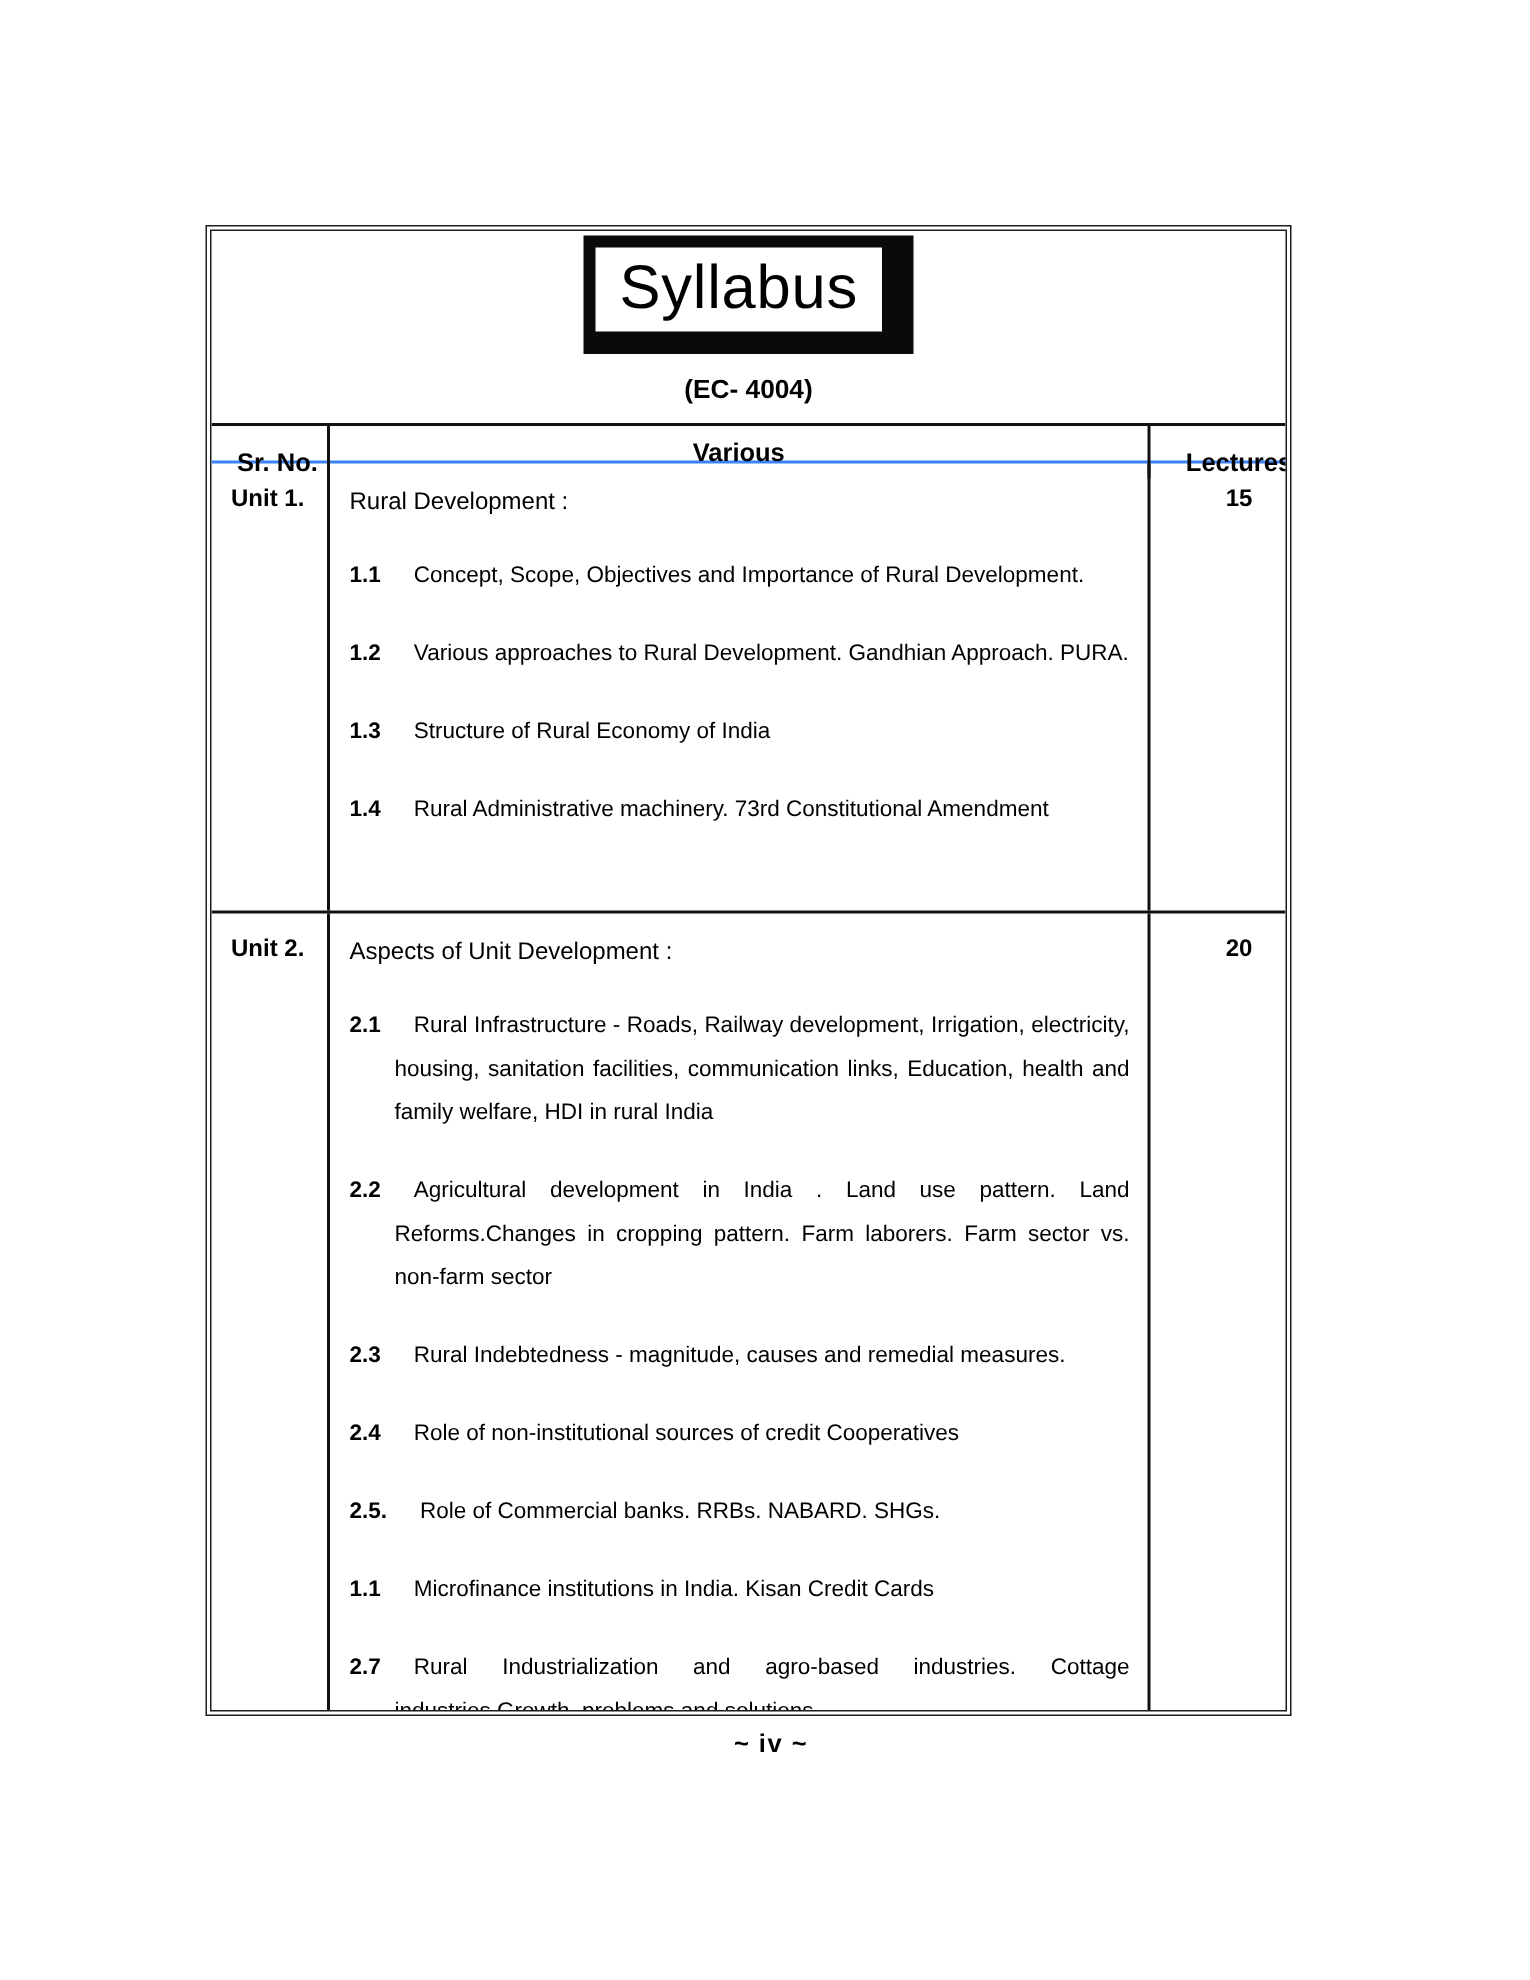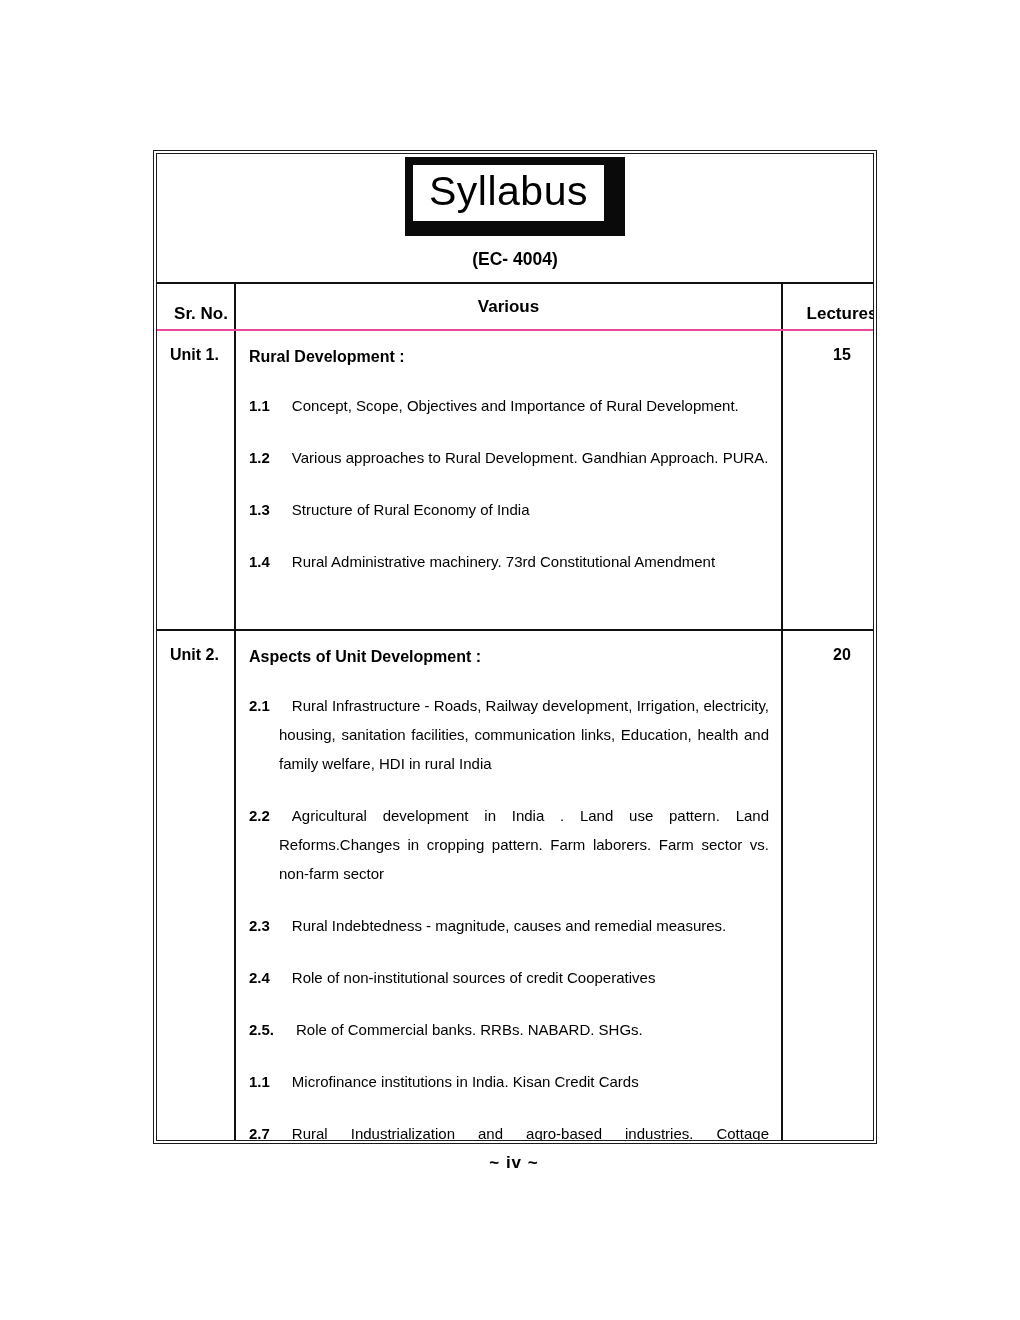--- a/index.html
+++ b/index.html
@@ -7,21 +7,21 @@
   body {
     width: 1020px; height: 1320px;
     font-family: "Liberation Sans", sans-serif;
     color: #000;
     position: relative;
   }
   .page { position: relative; width: 1020px; height: 1320px; background: #fff; overflow: hidden; }
 
   .doc-box {
     position: absolute;
-    left: 156px; top: 153px;
+    left: 140px; top: 153px;
     width: 718px; height: 988px;
     border: 1px solid #1c1c1c;
     outline: 1px solid #1c1c1c;
     outline-offset: 2px;
     background: #fff;
     overflow: hidden;
   }
 
   
   .syllabus-wrap { text-align: center; margin-top: 3px; }
@@ -53,35 +53,35 @@
     font-size: 17.5px;
     margin-top: 13px;
   }
 
   
   .syl-table { margin-top: 12px; border-top: 2px solid #111; }
   .row { display: grid; grid-template-columns: 79px 1fr 92px; }
   .cell-sr   { border-right: 2px solid #111; }
   .cell-lect { border-left: 2px solid #111; padding-left: 28px; }
 
-  .thead { border-bottom: 2px solid #ec4899; height: 47px; }
+  .thead { border-bottom: 2px solid #3b82f6; height: 25px; }
   .thead > div {
     display: flex; align-items: center; justify-content: center;
     font-weight: bold; font-size: 17px;
   }
 
   .unit-row-2 { border-top: 2px solid #111; }
   .unit-row-1 { height: 298px; }
   .unit-row-2 { height: 560px; }
 
   .cell-sr { padding: 15px 2px 0 13px; font-weight: bold; font-size: 16px; }
   .cell-lect { padding-top: 15px; text-align: center; font-weight: bold; font-size: 16px; }
   .cell-contents { padding: 15px 12px 0 13px; overflow: hidden; }
 
-  .unit-title { font-weight: bold; font-size: 16px; line-height: 22px; }
+  .unit-title { font-weight: normal; font-size: 16px; line-height: 22px; }
 
   .item {
     margin-top: 23px;
     font-size: 15px;
     line-height: 29px;
     padding-left: 30px;
     text-indent: -30px;
     text-align: justify;
   }
   .item .num { font-weight: bold; margin-right: 22px; }

